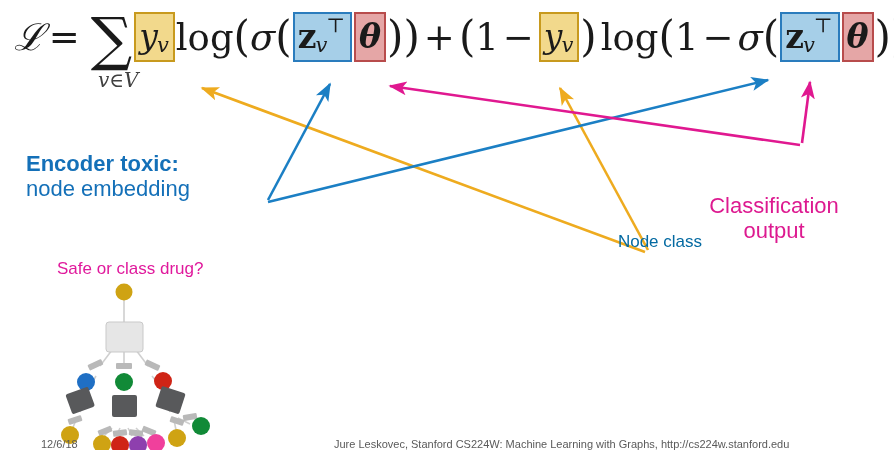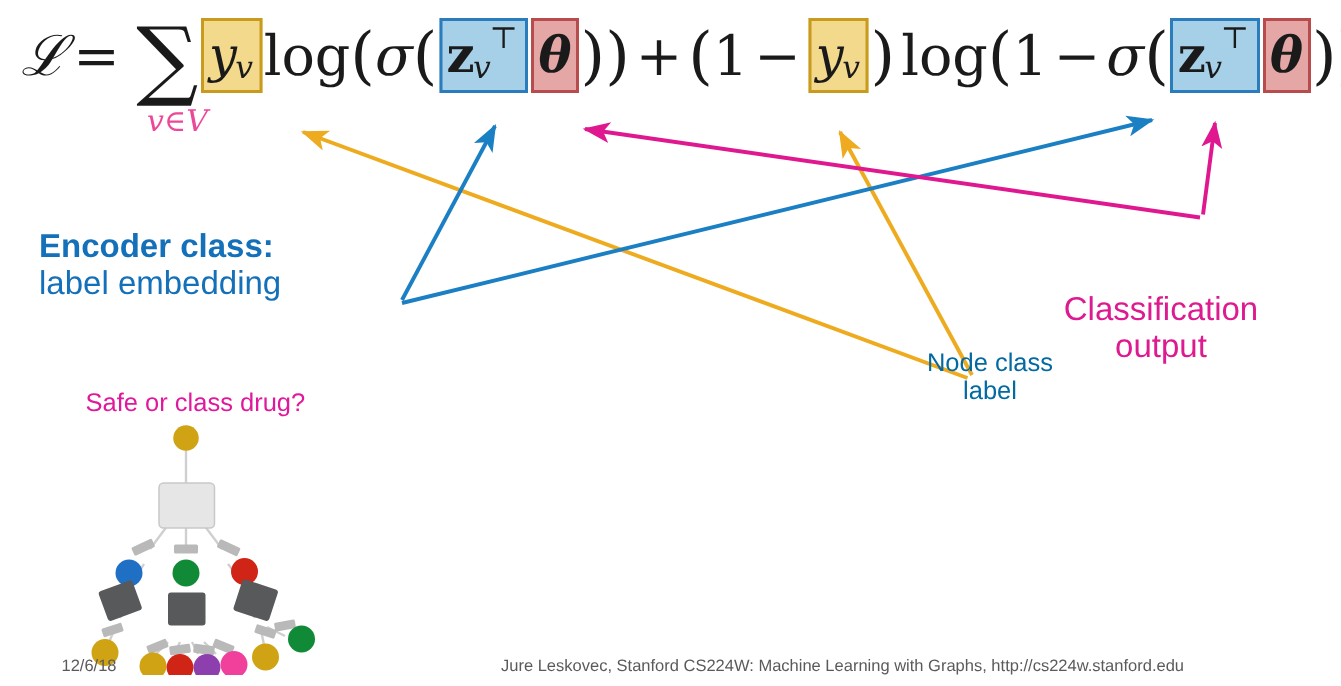--- a/index.html
+++ b/index.html
@@ -49,21 +49,21 @@
     margin: 0 1px 0 7px;
     top: 2px;
   }
   .sublim {
     position: absolute;
     left: 98px;
     top: 62px;
     font-size: 20px;
     font-family: "DejaVu Serif", "Liberation Serif", serif;
     font-style: italic;
-    color: #ec4899;
+    color: #404040;
   }
   .paren { font-size: 42px; font-style: normal; }
   .op { margin: 0 4px; font-style: normal; }
 
   
   .chip {
     display: inline-flex;
     align-items: center;
     justify-content: center;
     border-style: solid;
@@ -288,32 +288,31 @@
     <g>
       <path d="M800,145 L390,86" stroke="#e01890" stroke-width="2.6" fill="none" marker-end="url(#ah-pink)"></path>
     </g>
 
     <g>
       <path d="M802,143 L810,82" stroke="#e01890" stroke-width="2.6" fill="none" marker-end="url(#ah-pink)"></path>
     </g>
   </svg>
 
   <div class="label" id="label-encoder">
-    <div class="l1">Encoder class:</div>
-    <div class="l2">label embedding</div>
+    <div class="l1">Encoder toxic:</div>
+    <div class="l2">node embedding</div>
   </div>
 
   <div class="label" id="label-classification">
     <div>Classification</div>
     <div>output</div>
   </div>
 
   <div class="label" id="label-nodeclass">
     <div>Node class</div>
-    <div>label</div>
   </div>
 
   <div class="label" id="label-safe">Safe or class drug?</div>
 
   <svg id="graph" viewBox="0 0 200 172" width="200" height="172">
 
     <g stroke="#cfcfcf" stroke-width="1.6" fill="none">
       <line x1="74" y1="22" x2="74" y2="44"></line>
       <line x1="62" y1="72" x2="50" y2="88"></line>
       <line x1="74" y1="72" x2="74" y2="88"></line>

